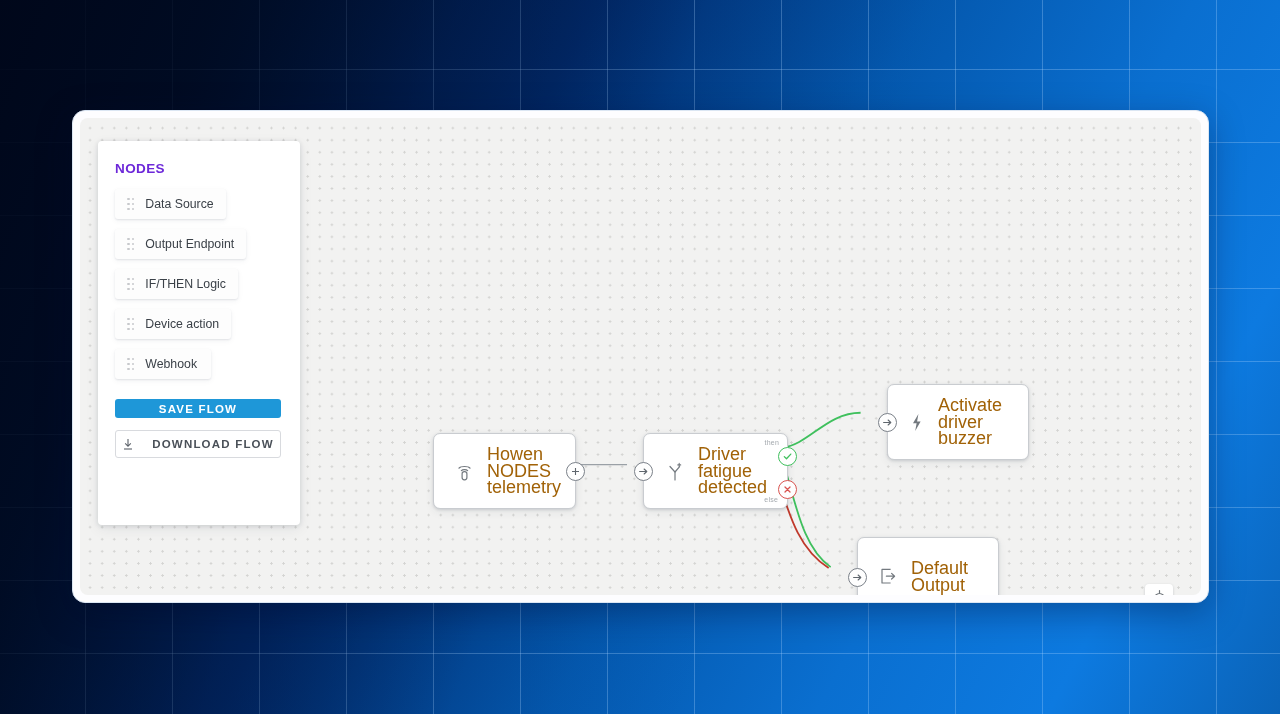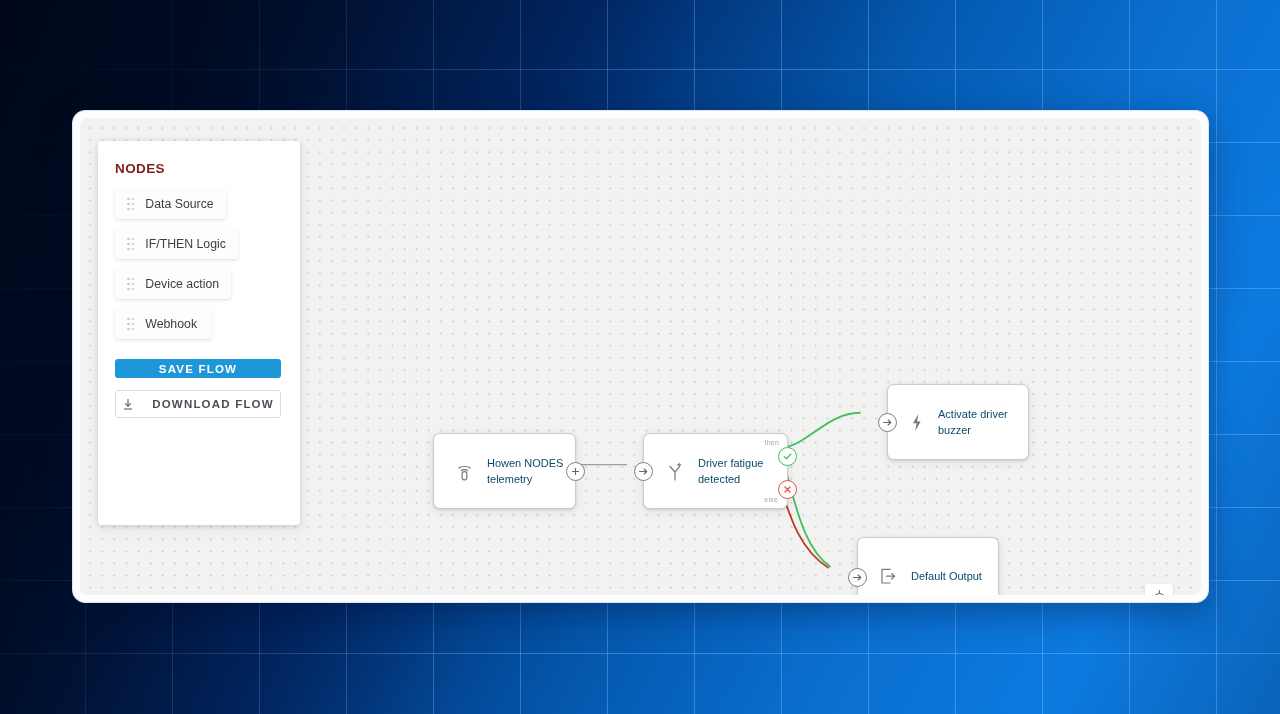--- a/index.html
+++ b/index.html
@@ -82,21 +82,21 @@
     width: 202px;
     height: 384px;
     background: #ffffff;
     border-radius: 4px;
     box-shadow: 0 1px 5px rgba(30,40,60,0.14), 0 4px 14px rgba(30,40,60,0.07);
     padding: 20px 17px 0 17px;
   }
   #palette-title {
     font-size: 13.5px;
     font-weight: bold;
-    color: #7f1d1d;
+    color: #6d28d9;
     letter-spacing: 0.4px;
     margin-bottom: 13px;
   }
   .palette-item {
     display: flex;
     align-items: center;
     height: 30px;
     margin-bottom: 10px;
     padding: 0 12px 0 3px;
     background: #fdfdfd;
@@ -166,23 +166,23 @@
     box-shadow: 0 1px 3px rgba(40,50,70,0.16), 0 3px 10px rgba(40,50,70,0.07);
   }
   .node-icon {
     flex: none;
     margin: 0 14px 0 22px;
     color: #6e757d;
     display: flex;
     align-items: center;
   }
   .node-label {
-    font-size: 11px;
+    font-size: 18px;
     line-height: 16.5px;
-    color: #0c4a6e;
+    color: #a16207;
     max-width: 92px;
   }
   .node-label.wide { max-width: 140px; }
 
   #node-telemetry { left: 353px; top: 315px; width: 143px; height: 76px; }
   #node-condition { left: 563px; top: 315px; width: 145px; height: 76px; }
   #node-buzzer    { left: 807px; top: 266px; width: 142px; height: 76px; }
   #node-output    { left: 777px; top: 419px; width: 142px; height: 79px; }
 
   
@@ -257,20 +257,31 @@
         </div>
         <div class="palette-item">
           <span class="drag-dots">
             <i></i>
               <i></i>
               <i></i>
               <i></i>
               <i></i>
               <i></i>
           </span>
+          <span class="palette-label">Output Endpoint</span>
+        </div>
+        <div class="palette-item">
+          <span class="drag-dots">
+            <i></i>
+              <i></i>
+              <i></i>
+              <i></i>
+              <i></i>
+              <i></i>
+          </span>
           <span class="palette-label">IF/THEN Logic</span>
         </div>
         <div class="palette-item">
           <span class="drag-dots">
             <i></i>
               <i></i>
               <i></i>
               <i></i>
               <i></i>
               <i></i>

